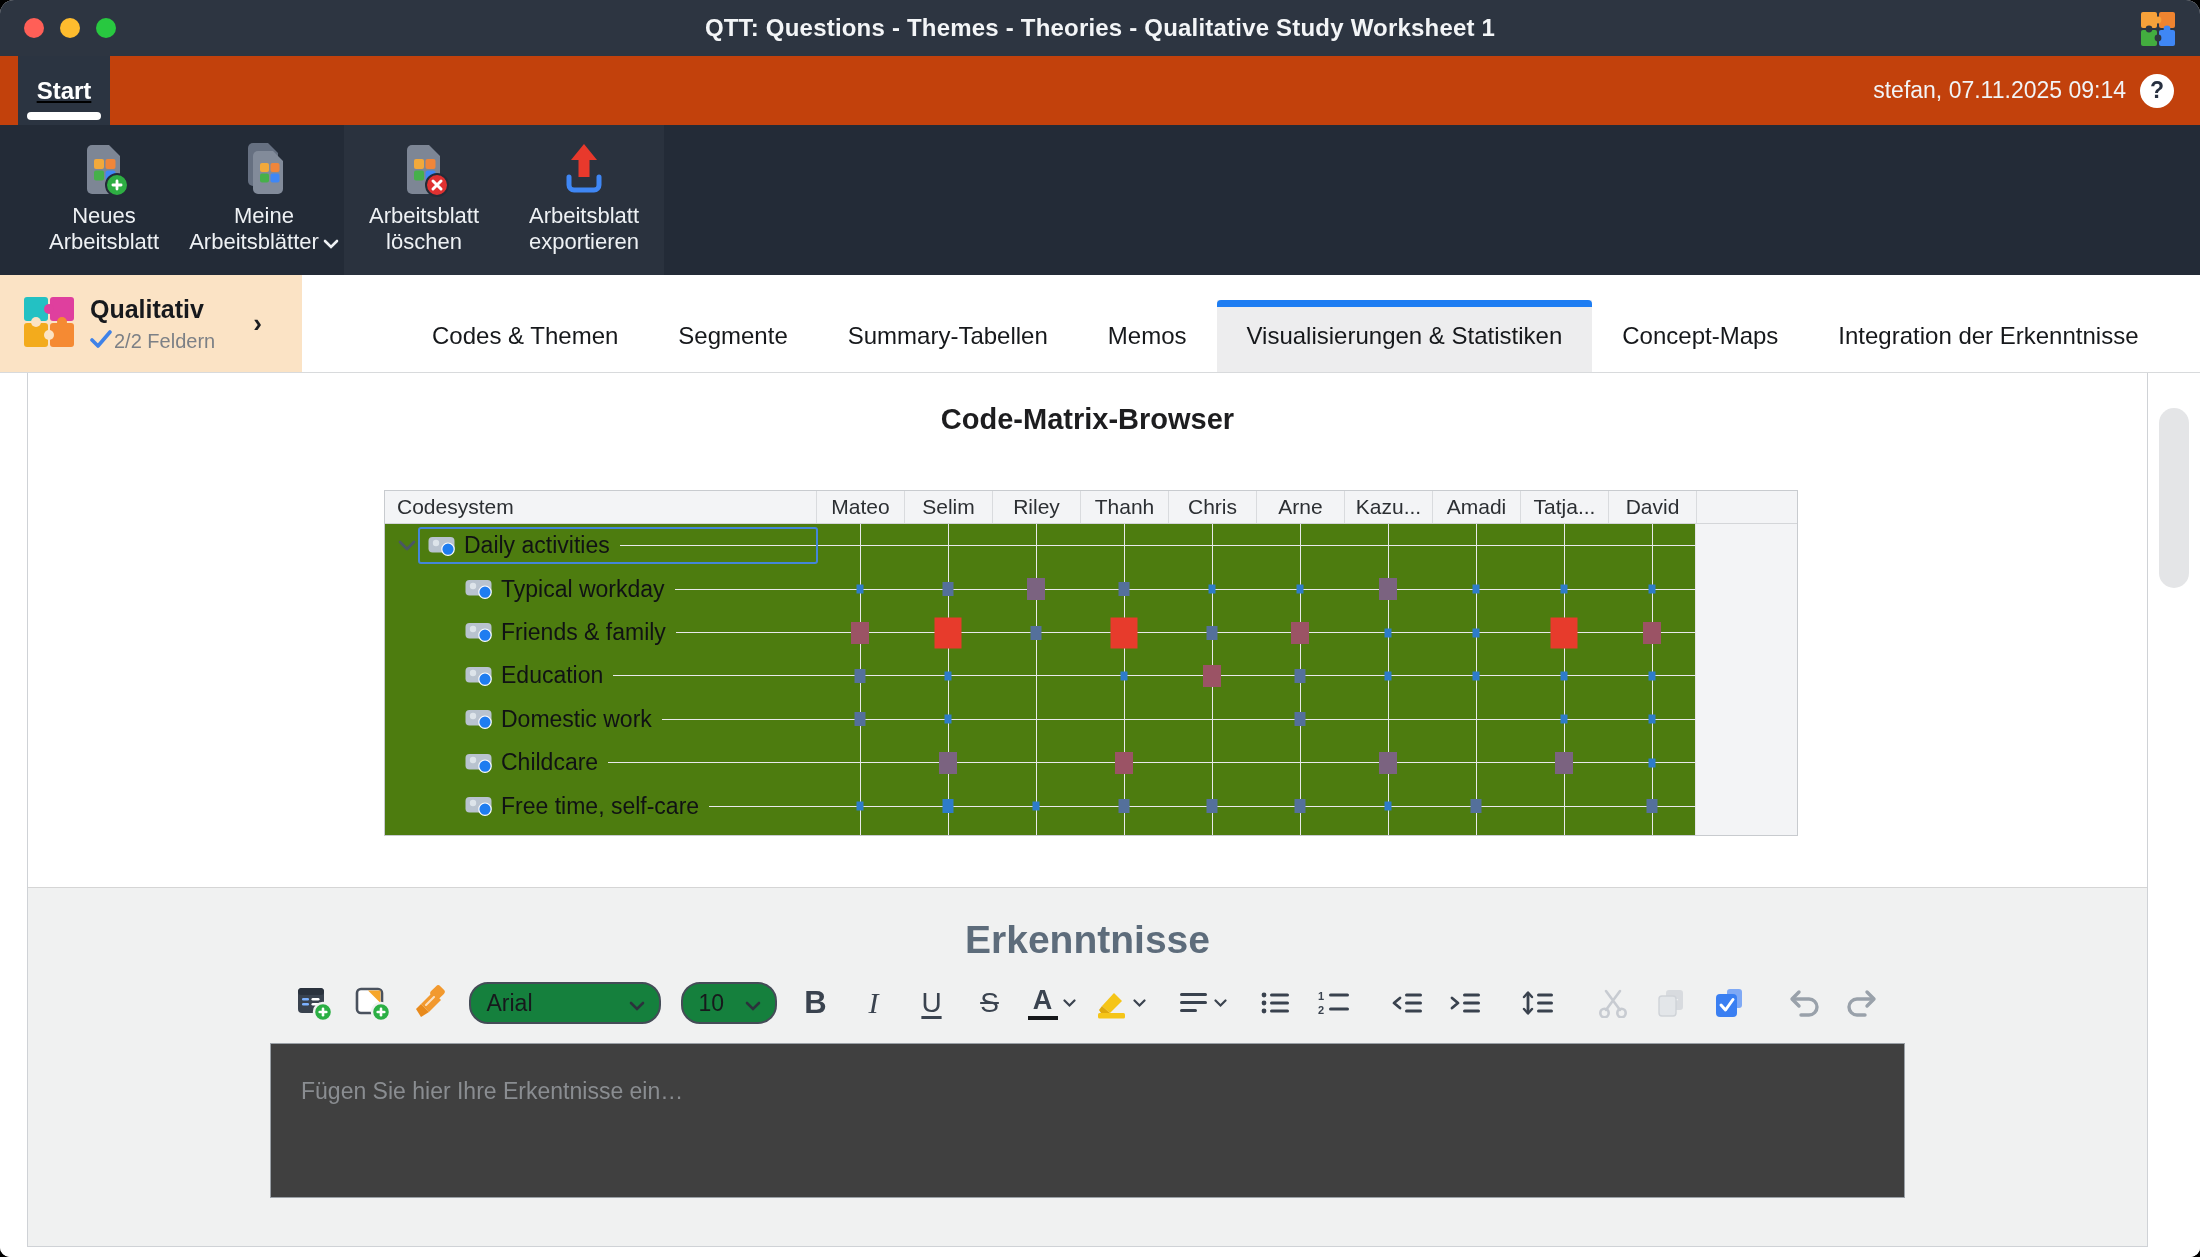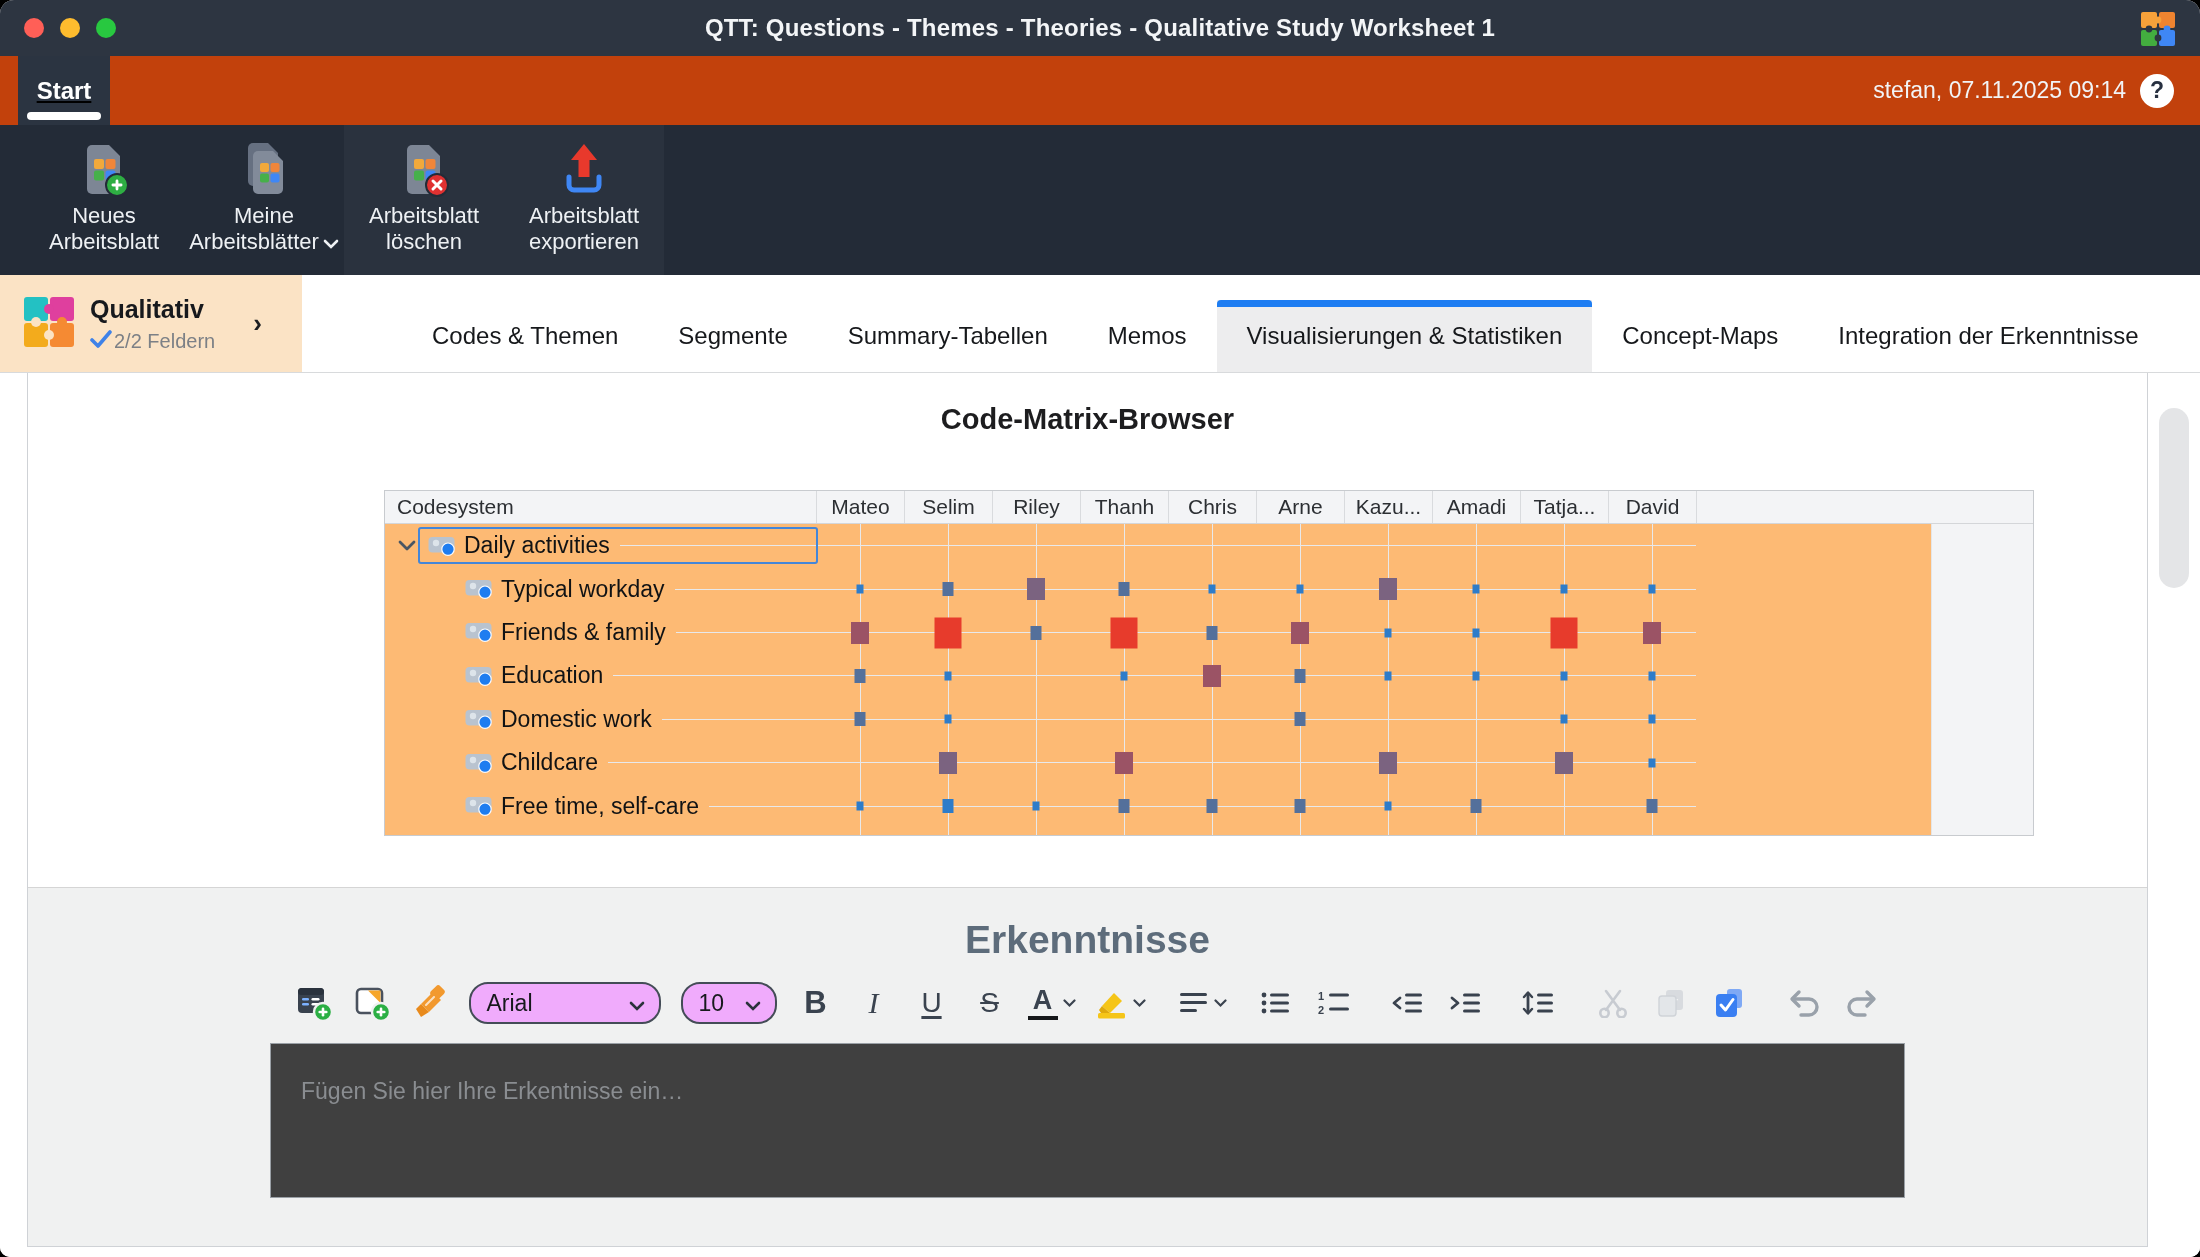--- a/index.html
+++ b/index.html
@@ -46,21 +46,21 @@
 
   
   .main{position:relative;height:884px;background:#fff;}
   .panel{position:absolute;left:27px;top:0;width:2121px;height:874px;background:#fff;border-left:1px solid #cfd2d6;border-right:1px solid #cfd2d6;border-bottom:1px solid #cfd2d6;box-sizing:border-box;}
   .scrollgutter{position:absolute;right:0;top:0;width:52px;height:884px;background:#fff;}
   .scrollthumb{position:absolute;left:11px;top:35px;width:30px;height:180px;border-radius:15px;background:#e4e5e7;}
 
   .cmb-title{margin-top:30px;text-align:center;font-size:29px;font-weight:600;color:#1d1d1f;}
 
   
-  .matrix{position:absolute;left:356px;top:117px;width:1650px;height:346px;border:1px solid #c8cbcf;box-sizing:border-box;background:#fdba74;}
+  .matrix{position:absolute;left:356px;top:117px;width:1414px;height:346px;border:1px solid #c8cbcf;box-sizing:border-box;background:#4d7c0f;}
   .mx-header{height:33px;display:flex;background:#f3f4f6;border-bottom:1px solid #d4d6d9;box-sizing:border-box;font-size:21px;color:#2c2f33;}
   .mx-corner{width:431px;flex:none;display:flex;align-items:center;padding-left:12px;box-sizing:border-box;}
   .mx-col{width:88px;flex:none;display:flex;align-items:center;justify-content:center;border-left:1px solid #d9dbde;box-sizing:border-box;}
   .mx-fill-h{flex:1;border-left:1px solid #d9dbde;}
   .mx-body{position:relative;height:311px;overflow:hidden;}
   .mx-filler{position:absolute;top:0;bottom:0;right:0;width:101px;background:#f3f4f6;border-left:1px solid #e4e5e7;}
   .vline{position:absolute;top:0;bottom:0;width:1px;background:#e8e9eb;}
   .hline{position:absolute;left:431px;width:880px;height:1px;background:#e8e9eb;}
   .mx-rows{position:absolute;left:0;top:0;width:431px;bottom:0;}
   .mx-row{height:43.4px;display:flex;align-items:center;font-size:23px;color:#101214;box-sizing:border-box;}
@@ -71,21 +71,21 @@
 
   
   .insights{position:absolute;left:0;right:0;bottom:0;height:359px;background:#f0f1f1;border-top:1px solid #d5d5d5;box-sizing:border-box;}
   .insights h2{margin:30px 0 0 0;text-align:center;font-size:39px;font-weight:700;color:#5d6c7b;}
   .etoolbar{margin-top:14px;height:54px;display:flex;align-items:center;justify-content:center;}
   .ti{height:44px;min-width:40px;display:flex;align-items:center;justify-content:center;margin:0 9px;color:#3a434f;}
   .glyph-b{font-size:31px;font-weight:800;}
   .glyph-i{font-size:30px;font-style:italic;font-family:"Liberation Serif",serif;}
   .glyph-u{font-size:28px;text-decoration:underline;text-decoration-thickness:2.5px;text-underline-offset:4px;}
   .glyph-s{font-size:28px;text-decoration:line-through;}
-  .pill{display:flex;align-items:center;justify-content:space-between;border:2px solid #444c57;border-radius:19px;height:38px;background:#f0abfc;font-size:23px;color:#17191c;padding:0 14px 0 16px;margin:0 10px;}
+  .pill{display:flex;align-items:center;justify-content:space-between;border:2px solid #444c57;border-radius:19px;height:38px;background:#15803d;font-size:23px;color:#17191c;padding:0 14px 0 16px;margin:0 10px;}
   .pill.font{width:158px;}
   .pill.size{width:62px;}
   .acolor{display:flex;flex-direction:column;align-items:center;line-height:1;}
   .acolor .a{font-size:27px;font-weight:700;}
   .acolor .bar{width:30px;height:4px;background:#15171a;margin-top:2px;}
   .with-chev{display:flex;align-items:center;gap:5px;}
   .disabled{opacity:1;}
   .etext{display:block;margin:13px auto 0 auto;width:1635px;height:155px;background:#404040;border:1px solid #9aa0a6;box-sizing:border-box;}
   .etext .ph{color:#8a8d91;font-size:23px;padding:34px 0 0 30px;}
 </style>

